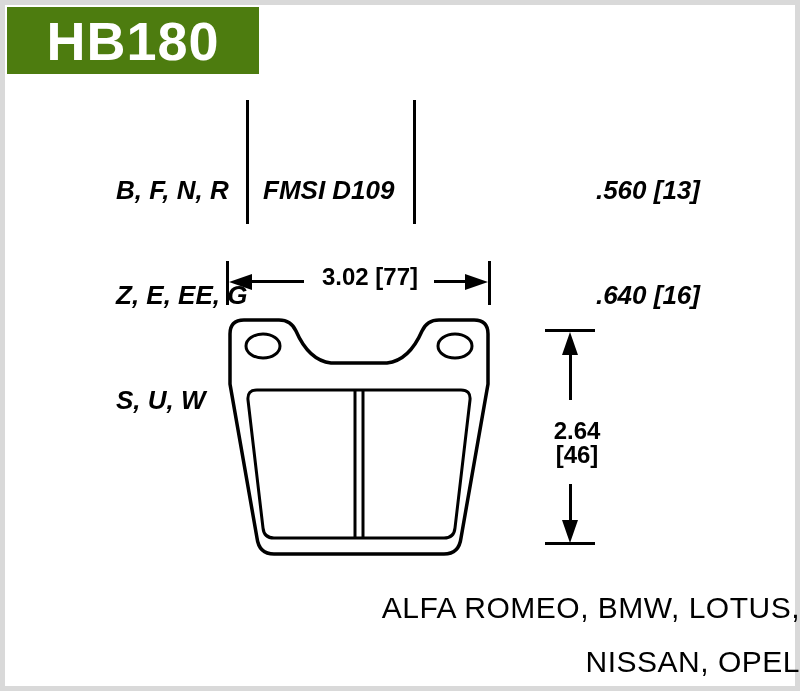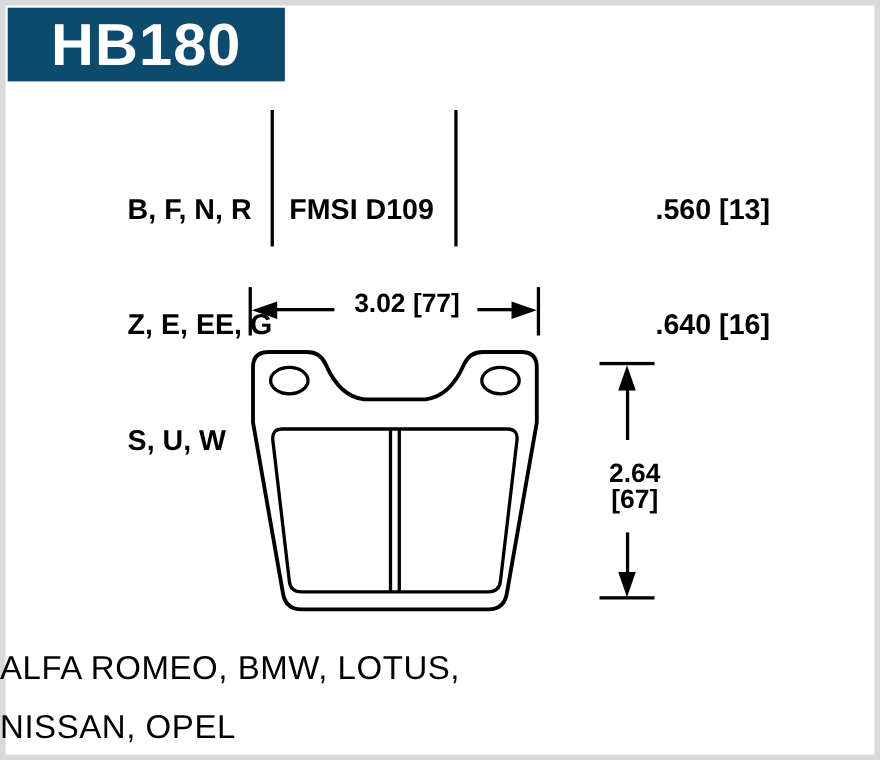--- a/index.html
+++ b/index.html
@@ -2,42 +2,42 @@
 <html><head>
 <meta charset="utf-8">
 <style>
   * { margin:0; padding:0; box-sizing:border-box; }
   html,body { width:800px; height:691px; }
   body { font-family:"Liberation Sans", sans-serif; background:#ffffff; }
   .page { position:relative; width:800px; height:691px; background:#ffffff; overflow:hidden; color:#000; }
   .frame { position:absolute; inset:0; border:5px solid #d9d9d9; pointer-events:none; }
 
   .part-badge { position:absolute; left:7px; top:7px; width:252px; height:67px;
-    background:#0c4a6e; color:#fff; display:flex; align-items:center; justify-content:center;
+    background:#4d7c0f; color:#fff; display:flex; align-items:center; justify-content:center;
     font-weight:bold; font-size:54px; letter-spacing:1px; }
 
   .col { position:absolute; top:103px; font-weight:bold; font-size:26px; line-height:35px; white-space:pre; }
-  .col div { height:35px; }
+  .col div { height:35px;font-style:italic; }
   .compounds { left:116px; }
   .fmsi { left:263px; }
   .thickness { left:505px; width:195px; text-align:right; }
 
   .vline, .hline { position:absolute; background:#000; }
 
   .dim-label { position:absolute; font-weight:bold; font-size:24px; text-align:center; }
 
   .arr { position:absolute; width:0; height:0; }
   .arr-left  { border-top:8px solid transparent; border-bottom:8px solid transparent; border-right:23px solid #000; }
   .arr-right { border-top:8px solid transparent; border-bottom:8px solid transparent; border-left:23px solid #000; }
   .arr-up    { border-left:8px solid transparent; border-right:8px solid transparent; border-bottom:23px solid #000; }
   .arr-down  { border-left:8px solid transparent; border-right:8px solid transparent; border-top:23px solid #000; }
 
   .pad-svg { position:absolute; left:227px; top:316px; }
 
-  .apps { position:absolute; left:0; width:800px; text-align:left; font-size:30px; letter-spacing:0.5px; }
+  .apps { position:absolute; left:0; width:800px; text-align:right; font-size:30px; letter-spacing:0.5px; }
   .apps-1 { top:591px; }
   .apps-2 { top:645px; }
 </style>
 </head>
 <body>
 
 <div class="page">
   <div class="frame"></div>
 
   <div class="part-badge">
@@ -78,21 +78,21 @@
     <path d="M 30 74 L 234 74 Q 244 74 243 84 L 228 212 Q 227 222 217 222 L 47 222 Q 37 222 36 212 L 21 84 Q 20 74 30 74 Z" fill="none" stroke="#000" stroke-width="3"></path>
     <line x1="128" y1="74" x2="128" y2="222" stroke="#000" stroke-width="3"></line>
     <line x1="136" y1="74" x2="136" y2="222" stroke="#000" stroke-width="3"></line>
   </svg>
 
   <div>
     <div class="hline" style="left:545px; top:329px; width:50px; height:3px;"></div>
     <div class="arr arr-up" style="left:562px; top:332px;"></div>
     <div class="vline" style="left:569px; top:354px; width:3px; height:46px;"></div>
     <div class="dim-label" style="left:528px; top:401px; width:98px;margin-top:16px;">2.64</div>
-    <div class="dim-label" style="left:528px; top:441px; width:98px;">[67]</div>
+    <div class="dim-label" style="left:528px; top:441px; width:98px;">[46]</div>
     <div class="vline" style="left:569px; top:484px; width:3px; height:38px;"></div>
     <div class="arr arr-down" style="left:562px; top:520px;"></div>
     <div class="hline" style="left:545px; top:542px; width:50px; height:3px;"></div>
   </div>
 
   <div class="apps apps-1">ALFA ROMEO, BMW, LOTUS,</div>
   <div class="apps apps-2">NISSAN, OPEL</div>
 </div>
 
 </body></html>

